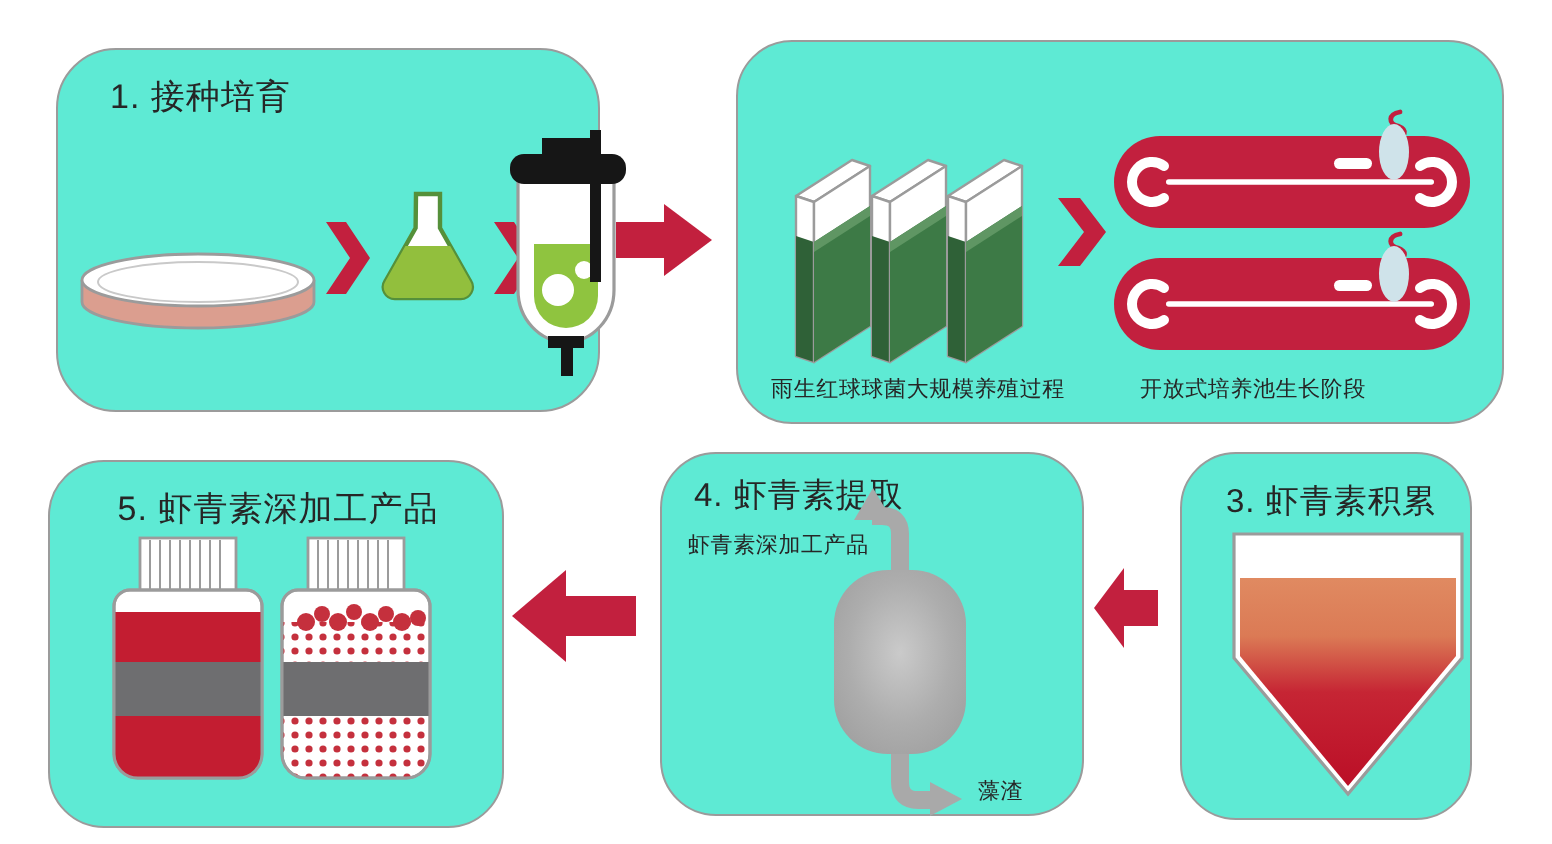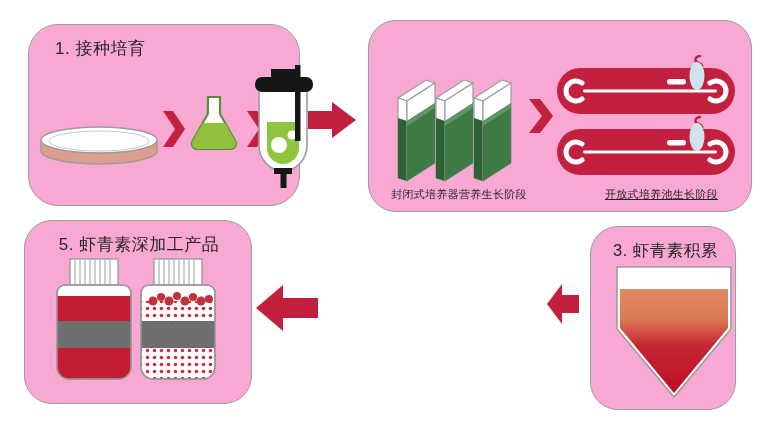--- a/index.html
+++ b/index.html
@@ -16,21 +16,21 @@
     background:#ffffff;
   }
   .canvas{
     position:relative;
     width:776px;height:422px;
     background:#ffffff;
     overflow:hidden;
   }
   .box{
     position:absolute;
-    background:#f9a8d4;
+    background:#5eead4;
     border:1.8px solid var(--outline);
     border-radius:30px;
     box-sizing:border-box;
   }
   .title{
     position:absolute;
     color:var(--text);
     font-size:17px;
     font-weight:500;
     letter-spacing:0.5px;
@@ -144,22 +144,22 @@
 
         <path d="M331,96 c-6,1 -6,6 -1,7 c5,2 4,6 -2,6" fill="none" stroke="#C2203E" stroke-width="2.4" stroke-linecap="round"></path>
         <rect x="188" y="108" width="178" height="46" rx="23" fill="#C2203E"></rect>
         <rect x="214" y="129.6" width="134" height="2.8" rx="1.4" fill="#ffffff"></rect>
         <path d="M213,123 a10,10 0 1 0 0,16" fill="none" stroke="#ffffff" stroke-width="5" stroke-linecap="round"></path>
         <path d="M341,123 a10,10 0 1 1 0,16" fill="none" stroke="#ffffff" stroke-width="5" stroke-linecap="round"></path>
         <rect x="298" y="119" width="19" height="5.5" rx="2.7" fill="#ffffff"></rect>
         <ellipse cx="328" cy="116" rx="7.5" ry="14" fill="#CFE3EA"></ellipse>
       </g>
     </svg>
-    <div class="small-label" style="left:10px;top:166px;width:160px;text-align:center;">封闭式培养器营养生长阶段</div>
-    <div class="small-label" style="left:169px;top:166px;width:180px;text-align:right;text-decoration:underline;">开放式培养池生长阶段</div>
+    <div class="small-label" style="left:10px;top:166px;width:160px;text-align:center;">雨生红球球菌大规模养殖过程</div>
+    <div class="small-label" style="left:201px;top:166px;width:180px;text-align:left;">开放式培养池生长阶段</div>
   </div>
 
   <div class="box" style="left:590px;top:226px;width:146px;height:184px;border-radius:28px;">
     <div class="title" style="left:22px;top:13px;font-size:16.5px;">3. 虾青素积累</div>
     <svg class="abs" style="left:0;top:0;" width="166" height="184" viewBox="0 0 166 184">
       <defs>
         <linearGradient id="grad3" x1="0" y1="0" x2="0" y2="1">
           <stop offset="0%" stop-color="#E08A61"></stop>
           <stop offset="28%" stop-color="#DB7A55"></stop>
           <stop offset="55%" stop-color="#C62534"></stop>
@@ -169,27 +169,49 @@
       <polygon points="26,40 140,40 140,102 83,170 26,102" fill="#ffffff" stroke="#9B9B9B" stroke-width="1.6"></polygon>
       <polygon points="29,62 137,62 137,101 83,166 29,101" fill="url(#grad3)"></polygon>
     </svg>
   </div>
 
   <svg class="abs" style="left:547px;top:284px;" width="32" height="40" viewBox="0 0 32 40">
     <polygon points="0,20 15,0 15,40" fill="#C2203E"></polygon>
     <rect x="15" y="11" width="17" height="18" fill="#C2203E"></rect>
   </svg>
 
+  <div class="box" style="left:330px;top:226px;width:212px;height:182px;border-radius:28px;">
+    <div class="title" style="left:16px;top:10px;font-size:16.5px;">4. 虾青素提取</div>
+    <svg class="abs" style="left:0;top:0;" width="212" height="182" viewBox="0 0 212 182">
+      <defs>
+        <radialGradient id="grad4" cx="50%" cy="45%" r="60%">
+          <stop offset="0%" stop-color="#CACACA"></stop>
+          <stop offset="65%" stop-color="#ADADAD"></stop>
+          <stop offset="100%" stop-color="#A2A2A2"></stop>
+        </radialGradient>
+      </defs>
+
+      <path d="M119,62 V40 Q119,31 110,31 H105" fill="none" stroke="#A9A9A9" stroke-width="9"></path>
+      <polygon points="96,33 115,33 105.5,17" fill="#A9A9A9"></polygon>
+
+      <path d="M119,146 V164 Q119,173 128,173 H134" fill="none" stroke="#A9A9A9" stroke-width="9"></path>
+      <polygon points="134,164 134,181 150,172.5" fill="#A9A9A9"></polygon>
+
+      <rect x="86" y="58" width="66" height="92" rx="27" fill="url(#grad4)"></rect>
+    </svg>
+    <div class="small-label" style="left:13px;top:38px;">虾青素深加工产品</div>
+    <div class="small-label" style="left:158px;top:161px;">藻渣</div>
+  </div>
 
   <svg class="abs" style="left:256px;top:285px;" width="62" height="46" viewBox="0 0 62 46">
     <polygon points="0,23 27,0 27,46" fill="#C2203E"></polygon>
     <rect x="26" y="13" width="36" height="20" fill="#C2203E"></rect>
   </svg>
 
-  <div class="box" style="left:24px;top:220px;width:228px;height:184px;border-radius:28px;">
+  <div class="box" style="left:24px;top:230px;width:228px;height:184px;border-radius:28px;">
     <div class="title" style="left:0;top:12px;width:228px;text-align:center;">5. 虾青素深加工产品</div>
     <svg class="abs" style="left:0;top:0;" width="228" height="184" viewBox="0 0 228 184">
       <defs>
         <clipPath id="bodyClip1">
           <path d="M40,64 h58 a8,8 0 0 1 8,8 v74 a12,12 0 0 1 -12,12 h-50 a12,12 0 0 1 -12,-12 v-74 a8,8 0 0 1 8,-8 z"></path>
         </clipPath>
         <clipPath id="bodyClip2">
           <path d="M124,64 h58 a8,8 0 0 1 8,8 v74 a12,12 0 0 1 -12,12 h-50 a12,12 0 0 1 -12,-12 v-74 a8,8 0 0 1 8,-8 z"></path>
         </clipPath>
         <pattern id="dots" width="7" height="7" patternUnits="userSpaceOnUse">

